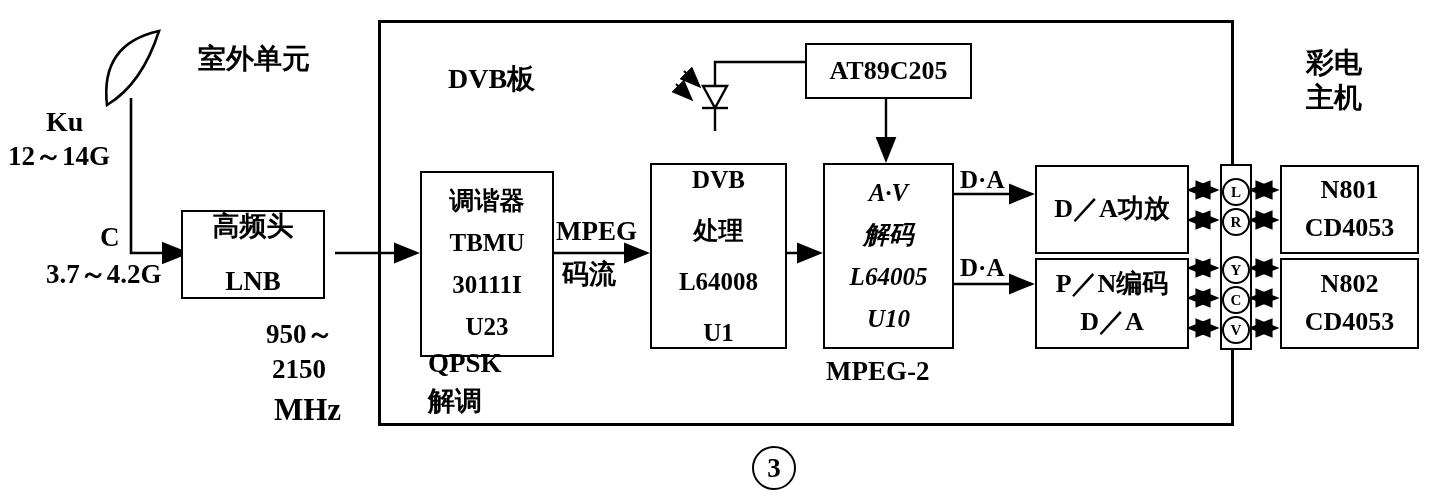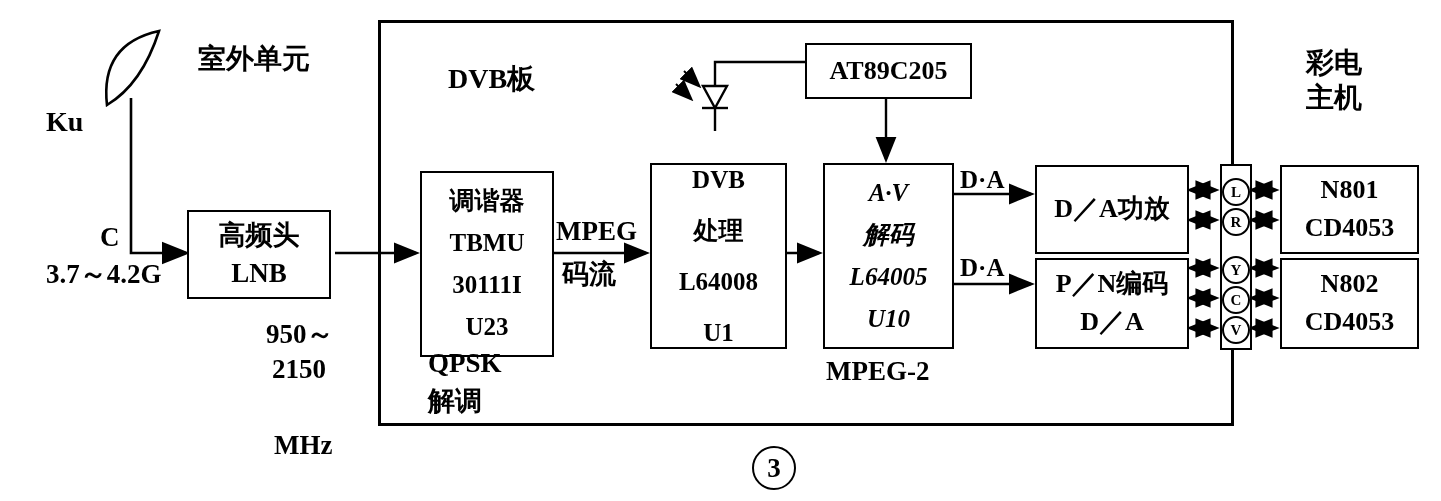--- a/index.html
+++ b/index.html
@@ -71,21 +71,21 @@
       <path d="M1252,220 L1276,220" marker-start="url(#arr)" marker-end="url(#arr)"></path>
       <path d="M1190,268 L1216,268" marker-start="url(#arr)" marker-end="url(#arr)"></path>
       <path d="M1190,298 L1216,298" marker-start="url(#arr)" marker-end="url(#arr)"></path>
       <path d="M1190,328 L1216,328" marker-start="url(#arr)" marker-end="url(#arr)"></path>
       <path d="M1252,268 L1276,268" marker-start="url(#arr)" marker-end="url(#arr)"></path>
       <path d="M1252,298 L1276,298" marker-start="url(#arr)" marker-end="url(#arr)"></path>
       <path d="M1252,328 L1276,328" marker-start="url(#arr)" marker-end="url(#arr)"></path>
     </g>
   </svg>
 
-  <div class="box" style="left:187px;top:210px;width:140px;height:85px;font-size:27px;">
+  <div class="box" style="left:181px;top:210px;width:140px;height:85px;font-size:27px;justify-content:space-between;">
     <div>高频头</div>
     <div>LNB</div>
   </div>
 
   <div class="box" style="left:420px;top:171px;width:130px;height:182px;font-size:25px;">
     <div>调谐器</div>
     <div>TBMU</div>
     <div>30111I</div>
     <div>U23</div>
   </div>
@@ -139,25 +139,26 @@
     </div>
   <div class="conn" style="left:1222px;top:286px;">
     <span>C</span>
     </div>
   <div class="conn" style="left:1222px;top:316px;">
     <span>V</span>
     </div>
 
   <div class="lbl" style="left:198px;top:40px;font-size:28px;">室外单元</div>
   <div class="lbl" style="left:46px;top:106px;font-size:28px;">Ku</div>
+  <div class="lbl" style="left:8px;top:138px;font-size:27px;">12～14G</div>
   <div class="lbl" style="left:100px;top:222px;font-size:27px;">C</div>
   <div class="lbl" style="left:46px;top:256px;font-size:27px;">3.7～4.2G</div>
   <div class="lbl" style="left:266px;top:316px;font-size:27px;">950～</div>
   <div class="lbl" style="left:272px;top:354px;font-size:27px;">2150</div>
-  <div class="lbl" style="left:274px;top:392px;font-size:27px;margin-top:38px;">MHz</div>
+  <div class="lbl" style="left:274px;top:392px;font-size:31px;">MHz</div>
 
   <div class="lbl" style="left:448px;top:60px;font-size:28px;">DVB板</div>
   <div class="lbl" style="left:428px;top:348px;font-size:27px;">QPSK</div>
   <div class="lbl" style="left:428px;top:383px;font-size:27px;">解调</div>
   <div class="lbl" style="left:556px;top:216px;font-size:27px;">MPEG</div>
   <div class="lbl" style="left:562px;top:256px;font-size:27px;">码流</div>
   <div class="lbl" style="left:826px;top:356px;font-size:27px;">MPEG-2</div>
   <div class="lbl" style="left:960px;top:166px;font-size:25px;">D·A</div>
   <div class="lbl" style="left:960px;top:254px;font-size:25px;">D·A</div>
 

